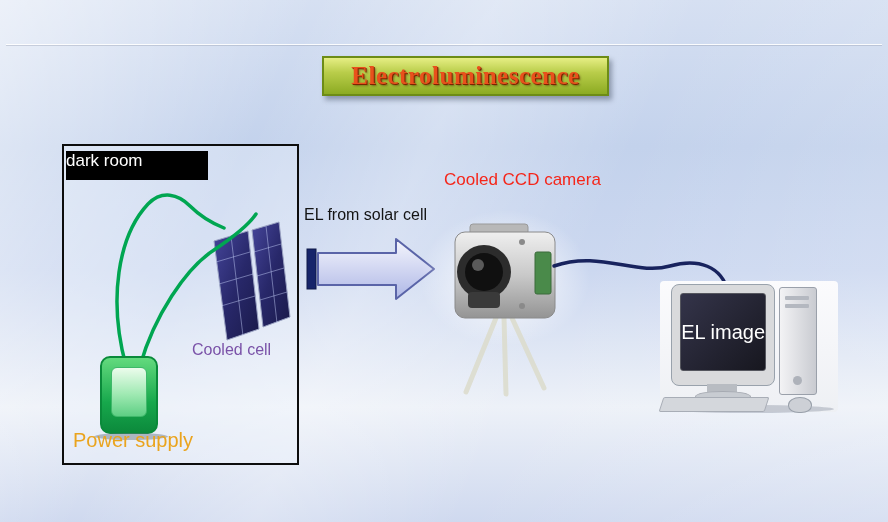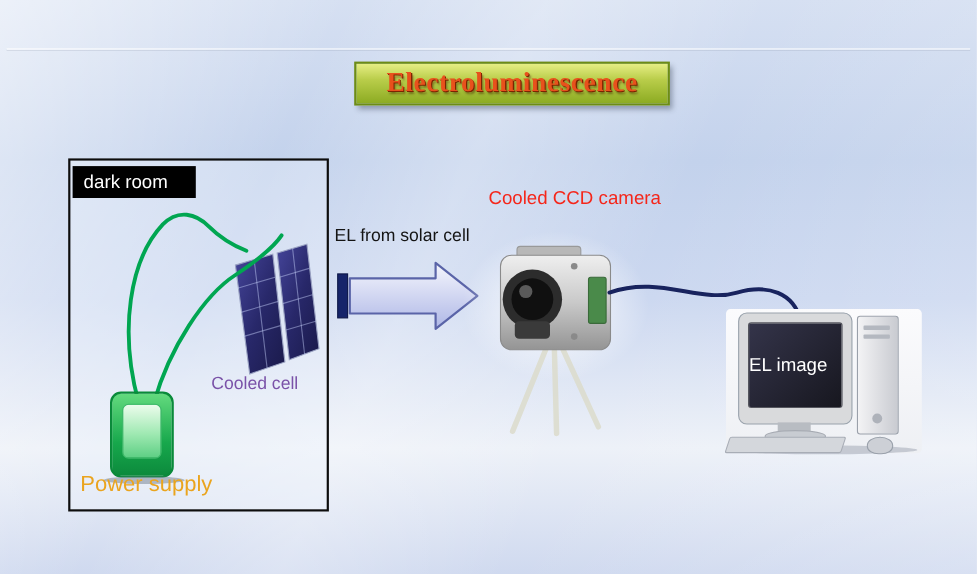--- a/index.html
+++ b/index.html
@@ -26,23 +26,23 @@
     font-family:"Liberation Serif", serif; font-weight:bold; font-size:25px;
     color:#e8511c; letter-spacing:0.5px;
     text-shadow:1px 1px 0 #7c2400, 2px 2px 2px rgba(60,20,0,0.45);
   }
 
   .dark-room-box {
     position:absolute; left:62px; top:144px; width:233px; height:317px;
     border:2px solid #0d0d0d; background:rgba(238,243,252,0.35);
   }
   .dark-room-label {
-    position:absolute; left:2px; top:5px; width:112px; height:29px;
+    position:absolute; left:2px; top:5px; width:142px; height:29px;
     background:#000; color:#fff; font-size:17px;
-    display:flex; align-items:center; padding-left:10px; box-sizing:border-box;
+    display:flex; box-sizing:border-box;
   }
 
   .label { position:absolute; white-space:nowrap; }
   .solar-cell-label   { left:192px; top:341px; font-size:16px; color:#7a52a8; }
   .power-supply-label { left:73px;  top:429px; font-size:20px; color:#eaa41e; }
   .arrow-label        { left:304px; top:206px; font-size:16px; color:#141414; }
   .camera-label       { left:444px; top:170px; font-size:17px; color:#f5261a; }
 
   .power-supply {
     position:absolute; left:100px; top:356px; width:58px; height:78px;
@@ -64,22 +64,22 @@
   .computer { position:absolute; left:660px; top:281px; width:178px; height:131px; }
   .computer-backdrop { position:absolute; inset:0;
     background:linear-gradient(180deg,#fbfbfd 0%,#eef0f4 100%); border-radius:4px; }
   .computer-shadow { position:absolute; left:2px; top:124px; width:172px; height:8px;
     background:rgba(120,130,145,0.35); border-radius:50%; }
   .monitor { position:absolute; left:11px; top:3px; width:102px; height:100px;
     background:#d9dadc; border:1px solid #99a2ac; border-radius:8px; }
   .monitor-screen { position:absolute; left:8px; top:8px; right:8px; bottom:14px;
     background:linear-gradient(135deg,#34344a 0%,#17171f 100%);
     border:1px solid #55565e; border-radius:3px;
-    display:flex; align-items:center; justify-content:flex-start;
-    color:#fff; font-size:17px; }
+    display:flex; align-items:center; justify-content:flex-end;
+    color:#fff; font-size:20px; }
   .monitor-neck { position:absolute; left:47px; top:103px; width:30px; height:8px; background:#b8bcc2; }
   .monitor-base { position:absolute; left:35px; top:110px; width:54px; height:9px;
     background:#c8ccd2; border-radius:50%; border:1px solid #a6aab2; }
   .tower { position:absolute; left:119px; top:6px; width:36px; height:106px;
     background:linear-gradient(90deg,#f3f3f5 0%,#c9cbd1 100%);
     border:1px solid #9aa0aa; border-radius:3px; }
   .tower-slot { position:absolute; left:5px; width:24px; height:4px; background:#b4b8c0; border-radius:1px; }
   .tower-slot.s1 { top:8px; } .tower-slot.s2 { top:16px; }
   .tower-button { position:absolute; left:13px; top:88px; width:9px; height:9px;
     background:#aeb2ba; border-radius:50%; }

